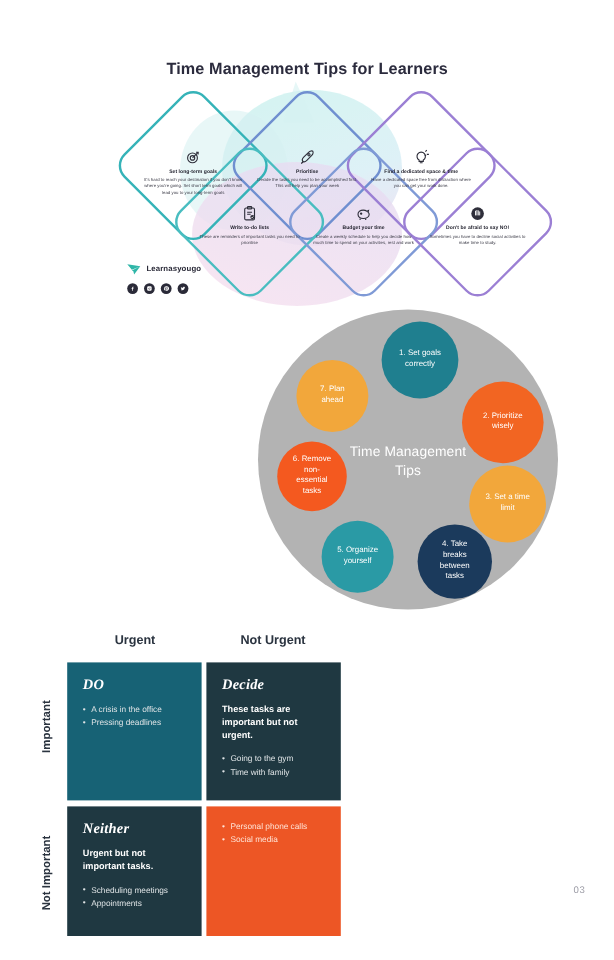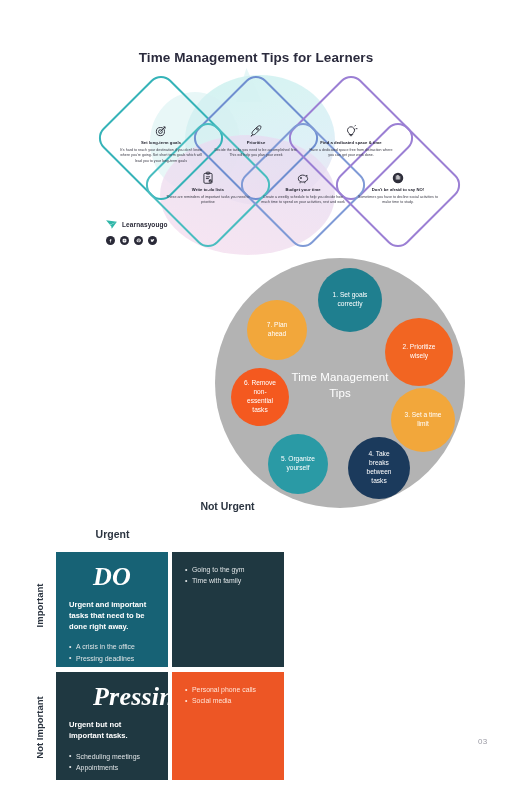--- a/index.html
+++ b/index.html
@@ -87,23 +87,22 @@
     text-align:center; width:115px;
   }
   .row-head {
     position:absolute; font-size:9.5px; font-weight:bold; color:#2b3440;
     transform:rotate(-90deg); transform-origin:center center;
     white-space:nowrap;
   }
   .quad { position:absolute; padding:12px 12px 10px 13px; }
   .q-title {
     font-family:"Liberation Serif", serif; font-style:italic; font-weight:bold;
-    color:#ffffff; font-size:26px; line-height:1; margin-bottom:10px;
+    color:#ffffff; font-size:12px; line-height:1; margin-bottom:10px;
     letter-spacing:.2px;
-    margin-left:24px;
   }
   .q-sub {
     color:#ffffff; font-size:7.6px; font-weight:bold; line-height:1.42;
     margin-bottom:9px;
   }
   .q-list { list-style:none; }
   .q-list li {
     position:relative; color:#dfe4e6; font-size:6.9px; line-height:1.62;
     padding-left:7px;
   }
@@ -277,43 +276,44 @@
     </div>
 
     <div class="node" style="left:247px; top:300px; width:60px; height:60px; background:#f2a73b;">
       <span>7. Plan<br>ahead</span>
     </div>
   </div>
 
   <div>
 
     <div class="col-head" style="left:55px; top:528px;">Urgent</div>
-    <div class="col-head" style="left:170px; top:500px;">Not Urgent</div>
+    <div class="col-head" style="left:170px; top:528px;">Not Urgent</div>
 
     <div class="row-head" style="left:9px; top:600px; width:60px; text-align:center;">Important</div>
     <div class="row-head" style="left:2px; top:722px; width:75px; text-align:center;">Not Important</div>
 
     <div class="quad" style="left:56px; top:552px; width:112px; height:115px; background:#176275;">
       <div class="q-title">DO</div>
-      <div class="q-sub">Urgent and important tasks that need to be done right away.</div>
       <ul class="q-list">
           <li>A crisis in the office</li>
           <li>Pressing deadlines</li>
         </ul>
     </div>
 
     <div class="quad" style="left:172px; top:552px; width:112px; height:115px; background:#1f3841;">
+      <div class="q-title">Decide</div>
+      <div class="q-sub">These tasks are important but not urgent.</div>
       <ul class="q-list">
           <li>Going to the gym</li>
           <li>Time with family</li>
         </ul>
     </div>
 
     <div class="quad" style="left:56px; top:672px; width:112px; height:108px; background:#1f3841;">
-      <div class="q-title">Pressing</div>
+      <div class="q-title">Neither</div>
       <div class="q-sub">Urgent but not important tasks.</div>
       <ul class="q-list">
           <li>Scheduling meetings</li>
           <li>Appointments</li>
         </ul>
     </div>
 
     <div class="quad q-orange" style="left:172px; top:672px; width:112px; height:108px; background:#ed5625;">
       <ul class="q-list">
           <li>Personal phone calls</li>

